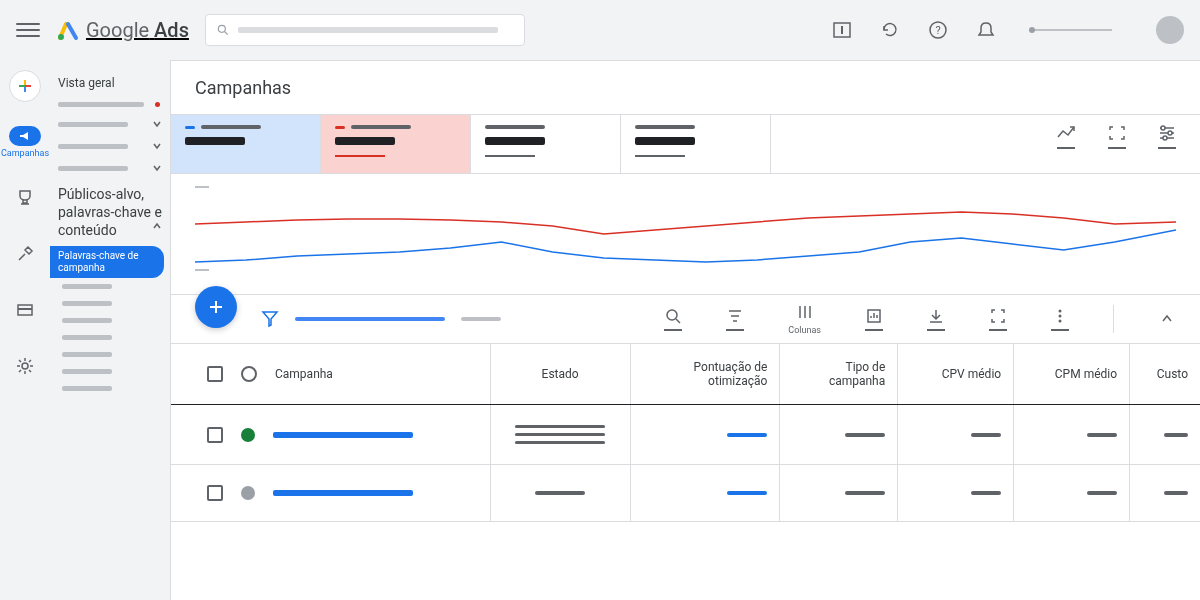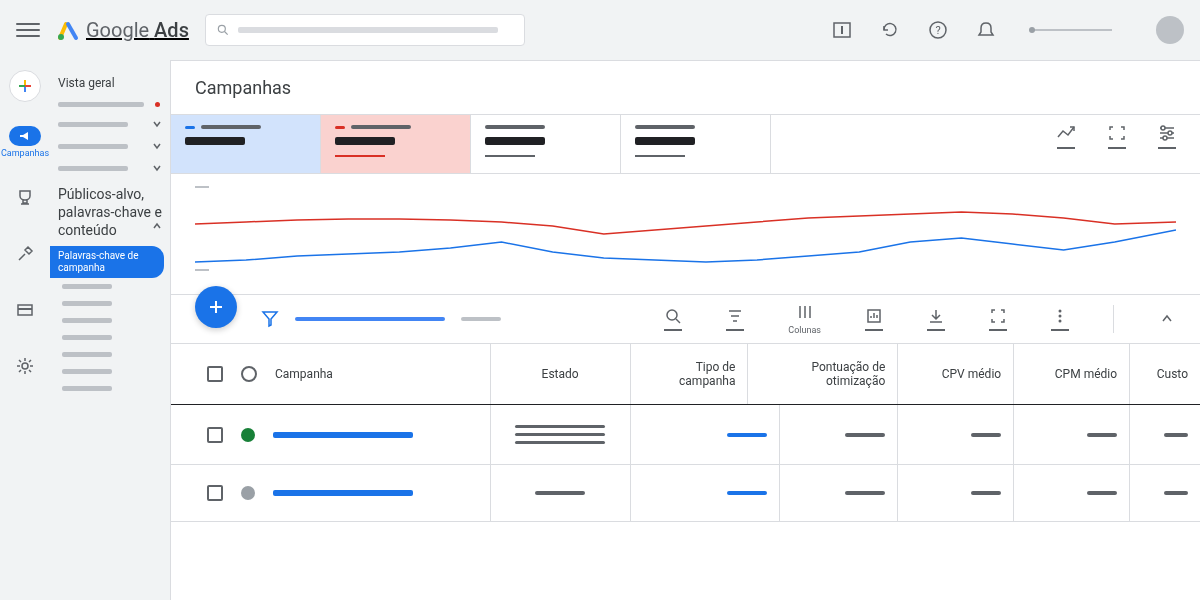--- a/index.html
+++ b/index.html
@@ -408,25 +408,25 @@
       <div class="table">
         <div class="thead">
           <div class="th col-campaign">
             <div class="checkbox"></div>
             <div class="radio"></div>
             <span>Campanha</span>
           </div>
           <div class="th col-state">
               <span>Estado</span>
             </div>
+          <div class="th col-opt r">
+              <span>Pontuação de otimização</span>
+            </div>
           <div class="th col-type r">
               <span>Tipo de campanha</span>
-            </div>
-          <div class="th col-opt r">
-              <span>Pontuação de otimização</span>
             </div>
           <div class="th col-cpv r">
               <span>CPV médio</span>
             </div>
           <div class="th col-cpm r">
               <span>CPM médio</span>
             </div>
           <div class="th col-cost r" style="border-right:none">
               <span>Custo</span>
             </div>

